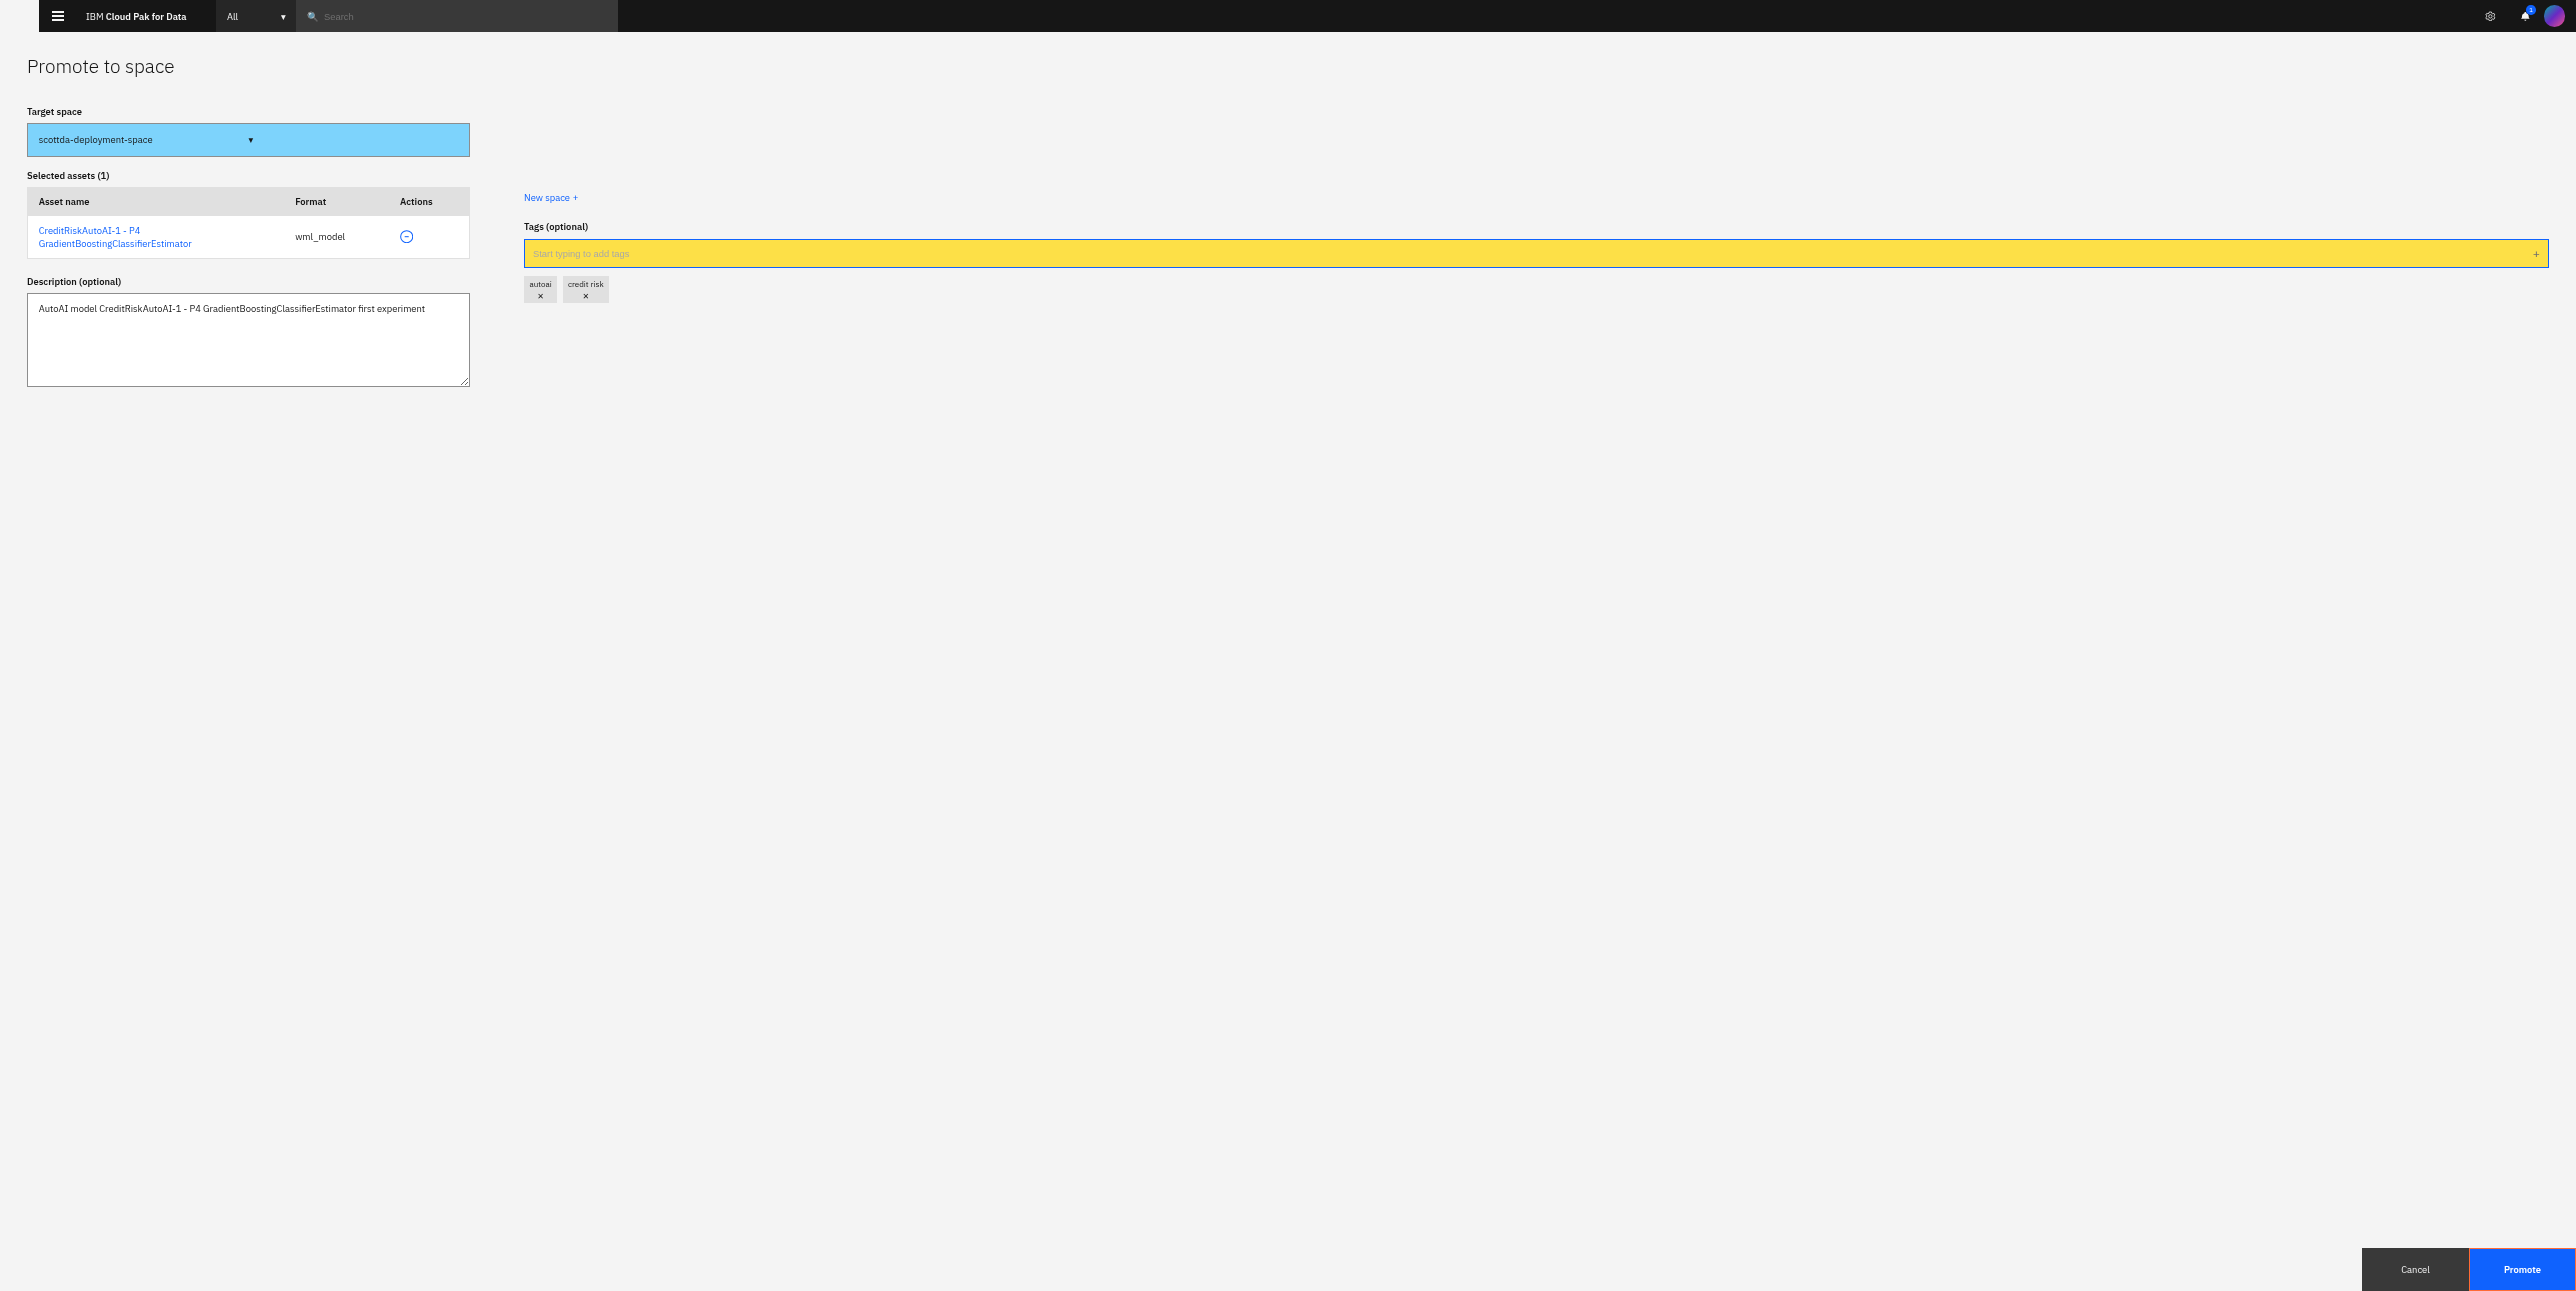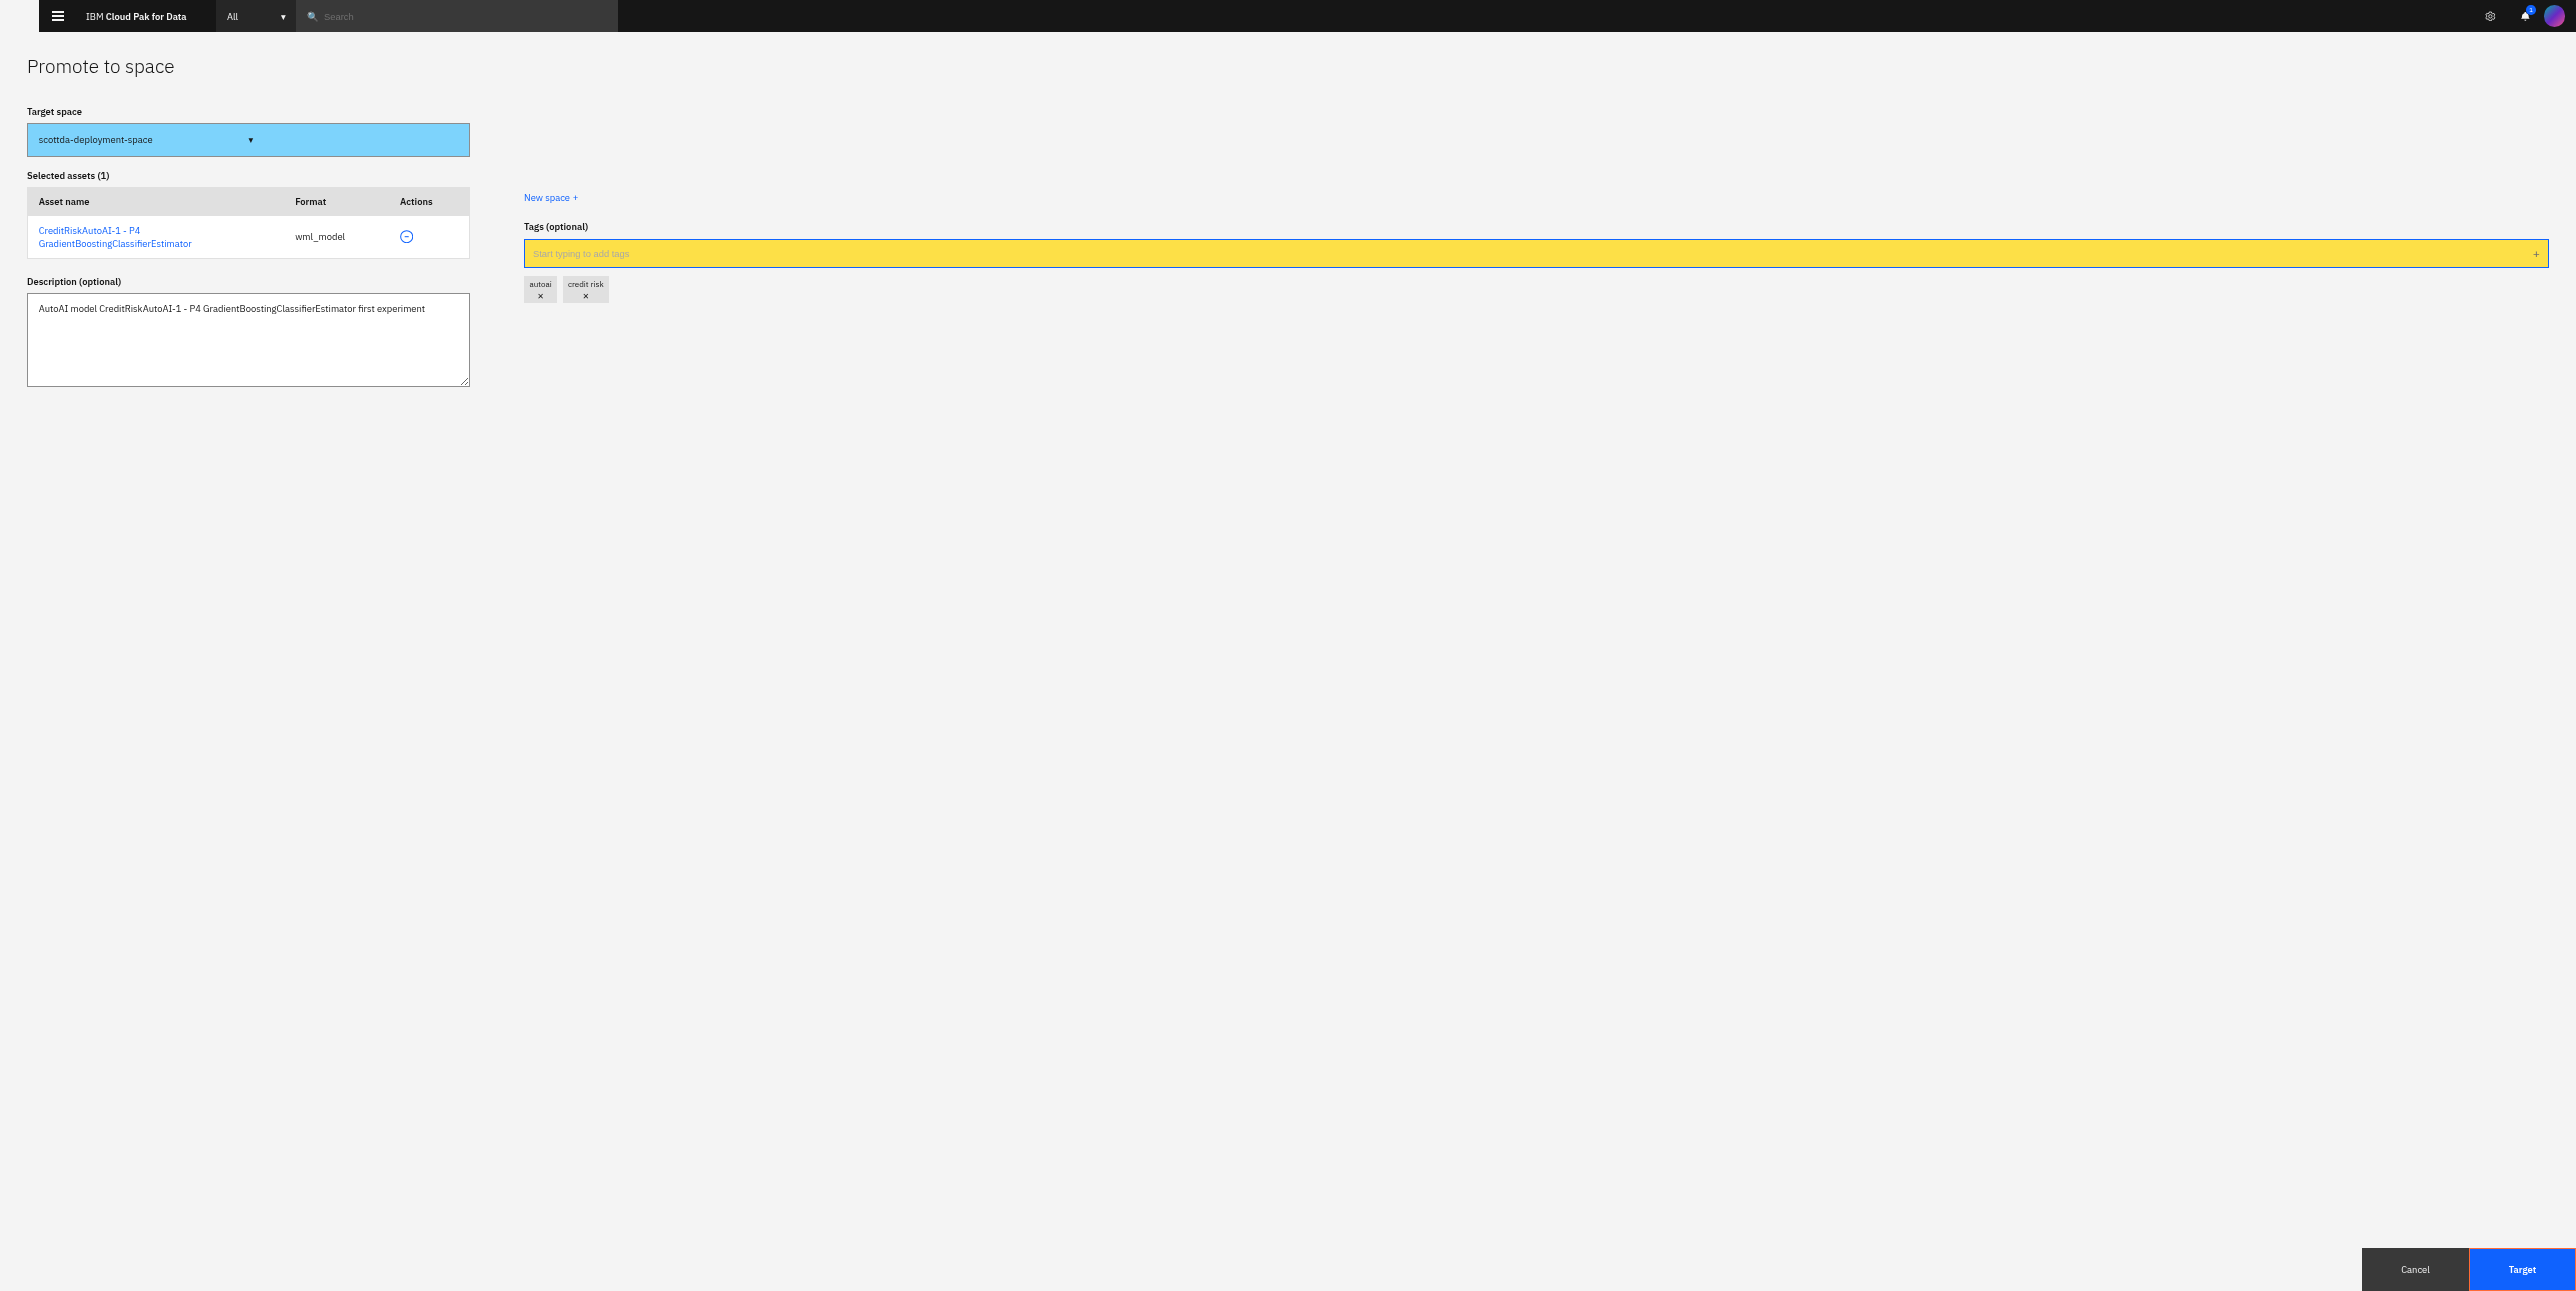--- a/index.html
+++ b/index.html
@@ -509,15 +509,15 @@
         </div>
       </div>
 
     </div>
 
   </div>
 </main>
 
 <div class="footer-actions">
   <button class="cancel-btn">Cancel</button>
-  <button class="promote-btn">Target</button>
+  <button class="promote-btn">Promote</button>
 </div>
 
 
 </body></html>

